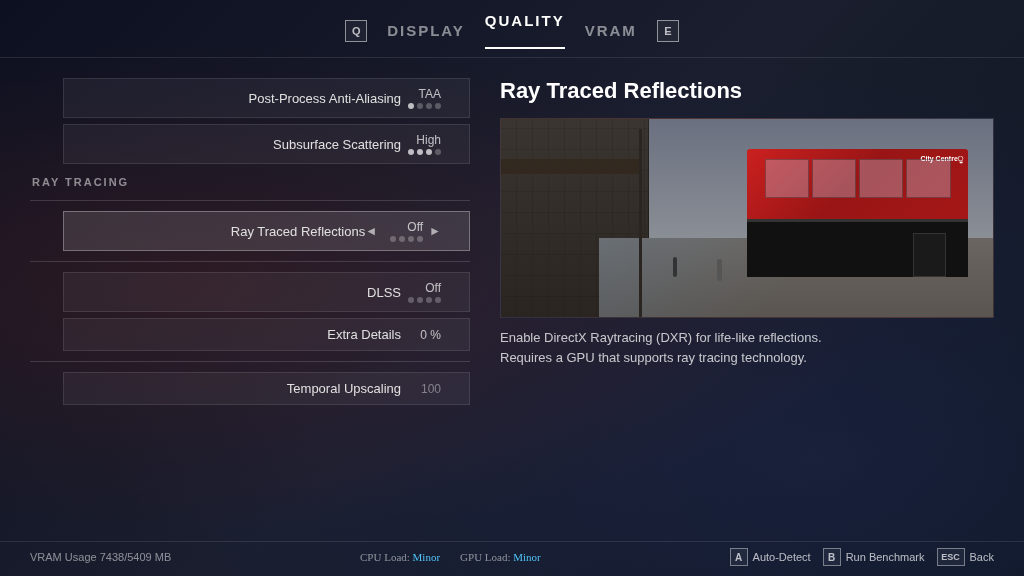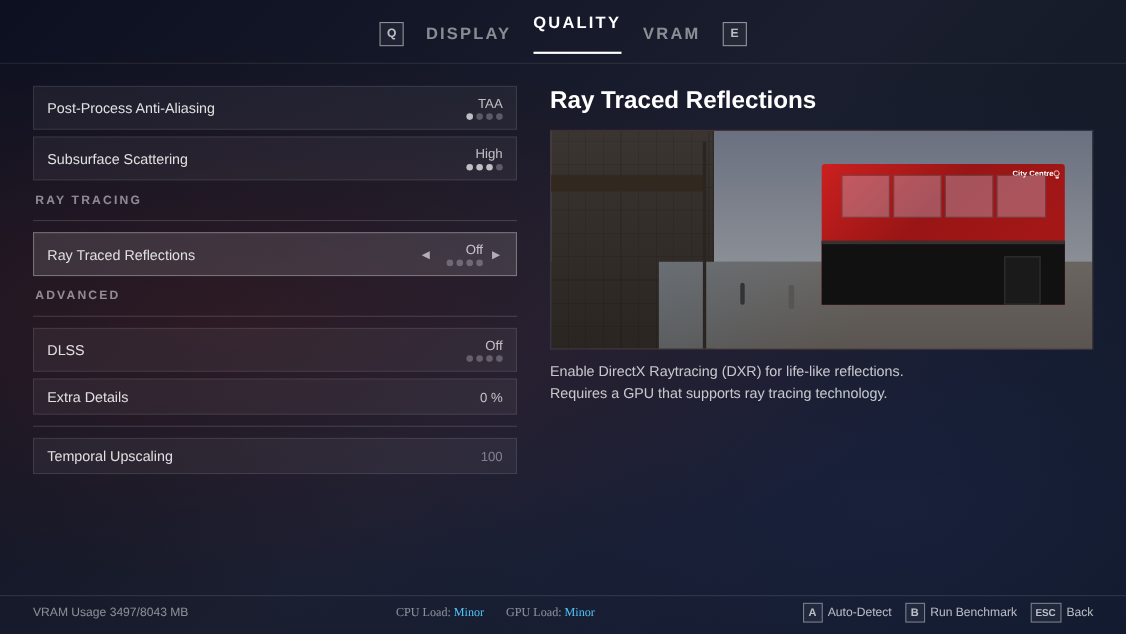--- a/index.html
+++ b/index.html
@@ -83,25 +83,26 @@
       width: 440px;
       flex-shrink: 0;
       display: flex;
       flex-direction: column;
       gap: 6px;
     }
 
     .setting-row {
       display: flex;
       align-items: center;
-      justify-content: space-between;
+      justify-content: flex-end;
       background: rgba(255,255,255,0.05);
       border: 1px solid rgba(255,255,255,0.1);
-      padding: 8px 12px;
+      padding: 8px 28px;
       cursor: pointer;
+      margin-left: 33px;
     }
 
     .setting-row.active {
       background: rgba(255,255,255,0.12);
       border-color: rgba(255,255,255,0.3);
     }
 
     .setting-name {
       font-size: 13px;
       font-weight: 500;
@@ -449,21 +450,20 @@
               <div class="dot"></div>
               <div class="dot"></div>
               <div class="dot"></div>
               <div class="dot"></div>
             </div>
           </div>
           <span class="arrow">►</span>
         </div>
       </div>
 
-      <div class="section-label">ADVANCED</div>
       <div class="separator"></div>
 
       <div class="setting-row">
         <span class="setting-name">DLSS</span>
         <div class="setting-value-container">
           <span class="setting-value">Off</span>
           <div class="dots">
             <div class="dot"></div>
             <div class="dot"></div>
             <div class="dot"></div>
@@ -512,21 +512,21 @@
           <div class="person2"></div>
         </div>
       </div>
 
       <p class="detail-description">Enable DirectX Raytracing (DXR) for life-like reflections.<br>Requires a GPU that supports ray tracing technology.</p>
 
     </div>
   </div>
 
   <div class="bottom-bar">
-    <span class="vram-info">VRAM Usage 3497/8043 MB</span>
+    <span class="vram-info">VRAM Usage 7438/5409 MB</span>
 
     <div class="load-info">
       <span>
         <span>CPU Load:</span>
         <span class="load-value">Minor</span>
       </span>
       <span>
         <span>GPU Load:</span>
         <span class="load-value">Minor</span>
       </span>

